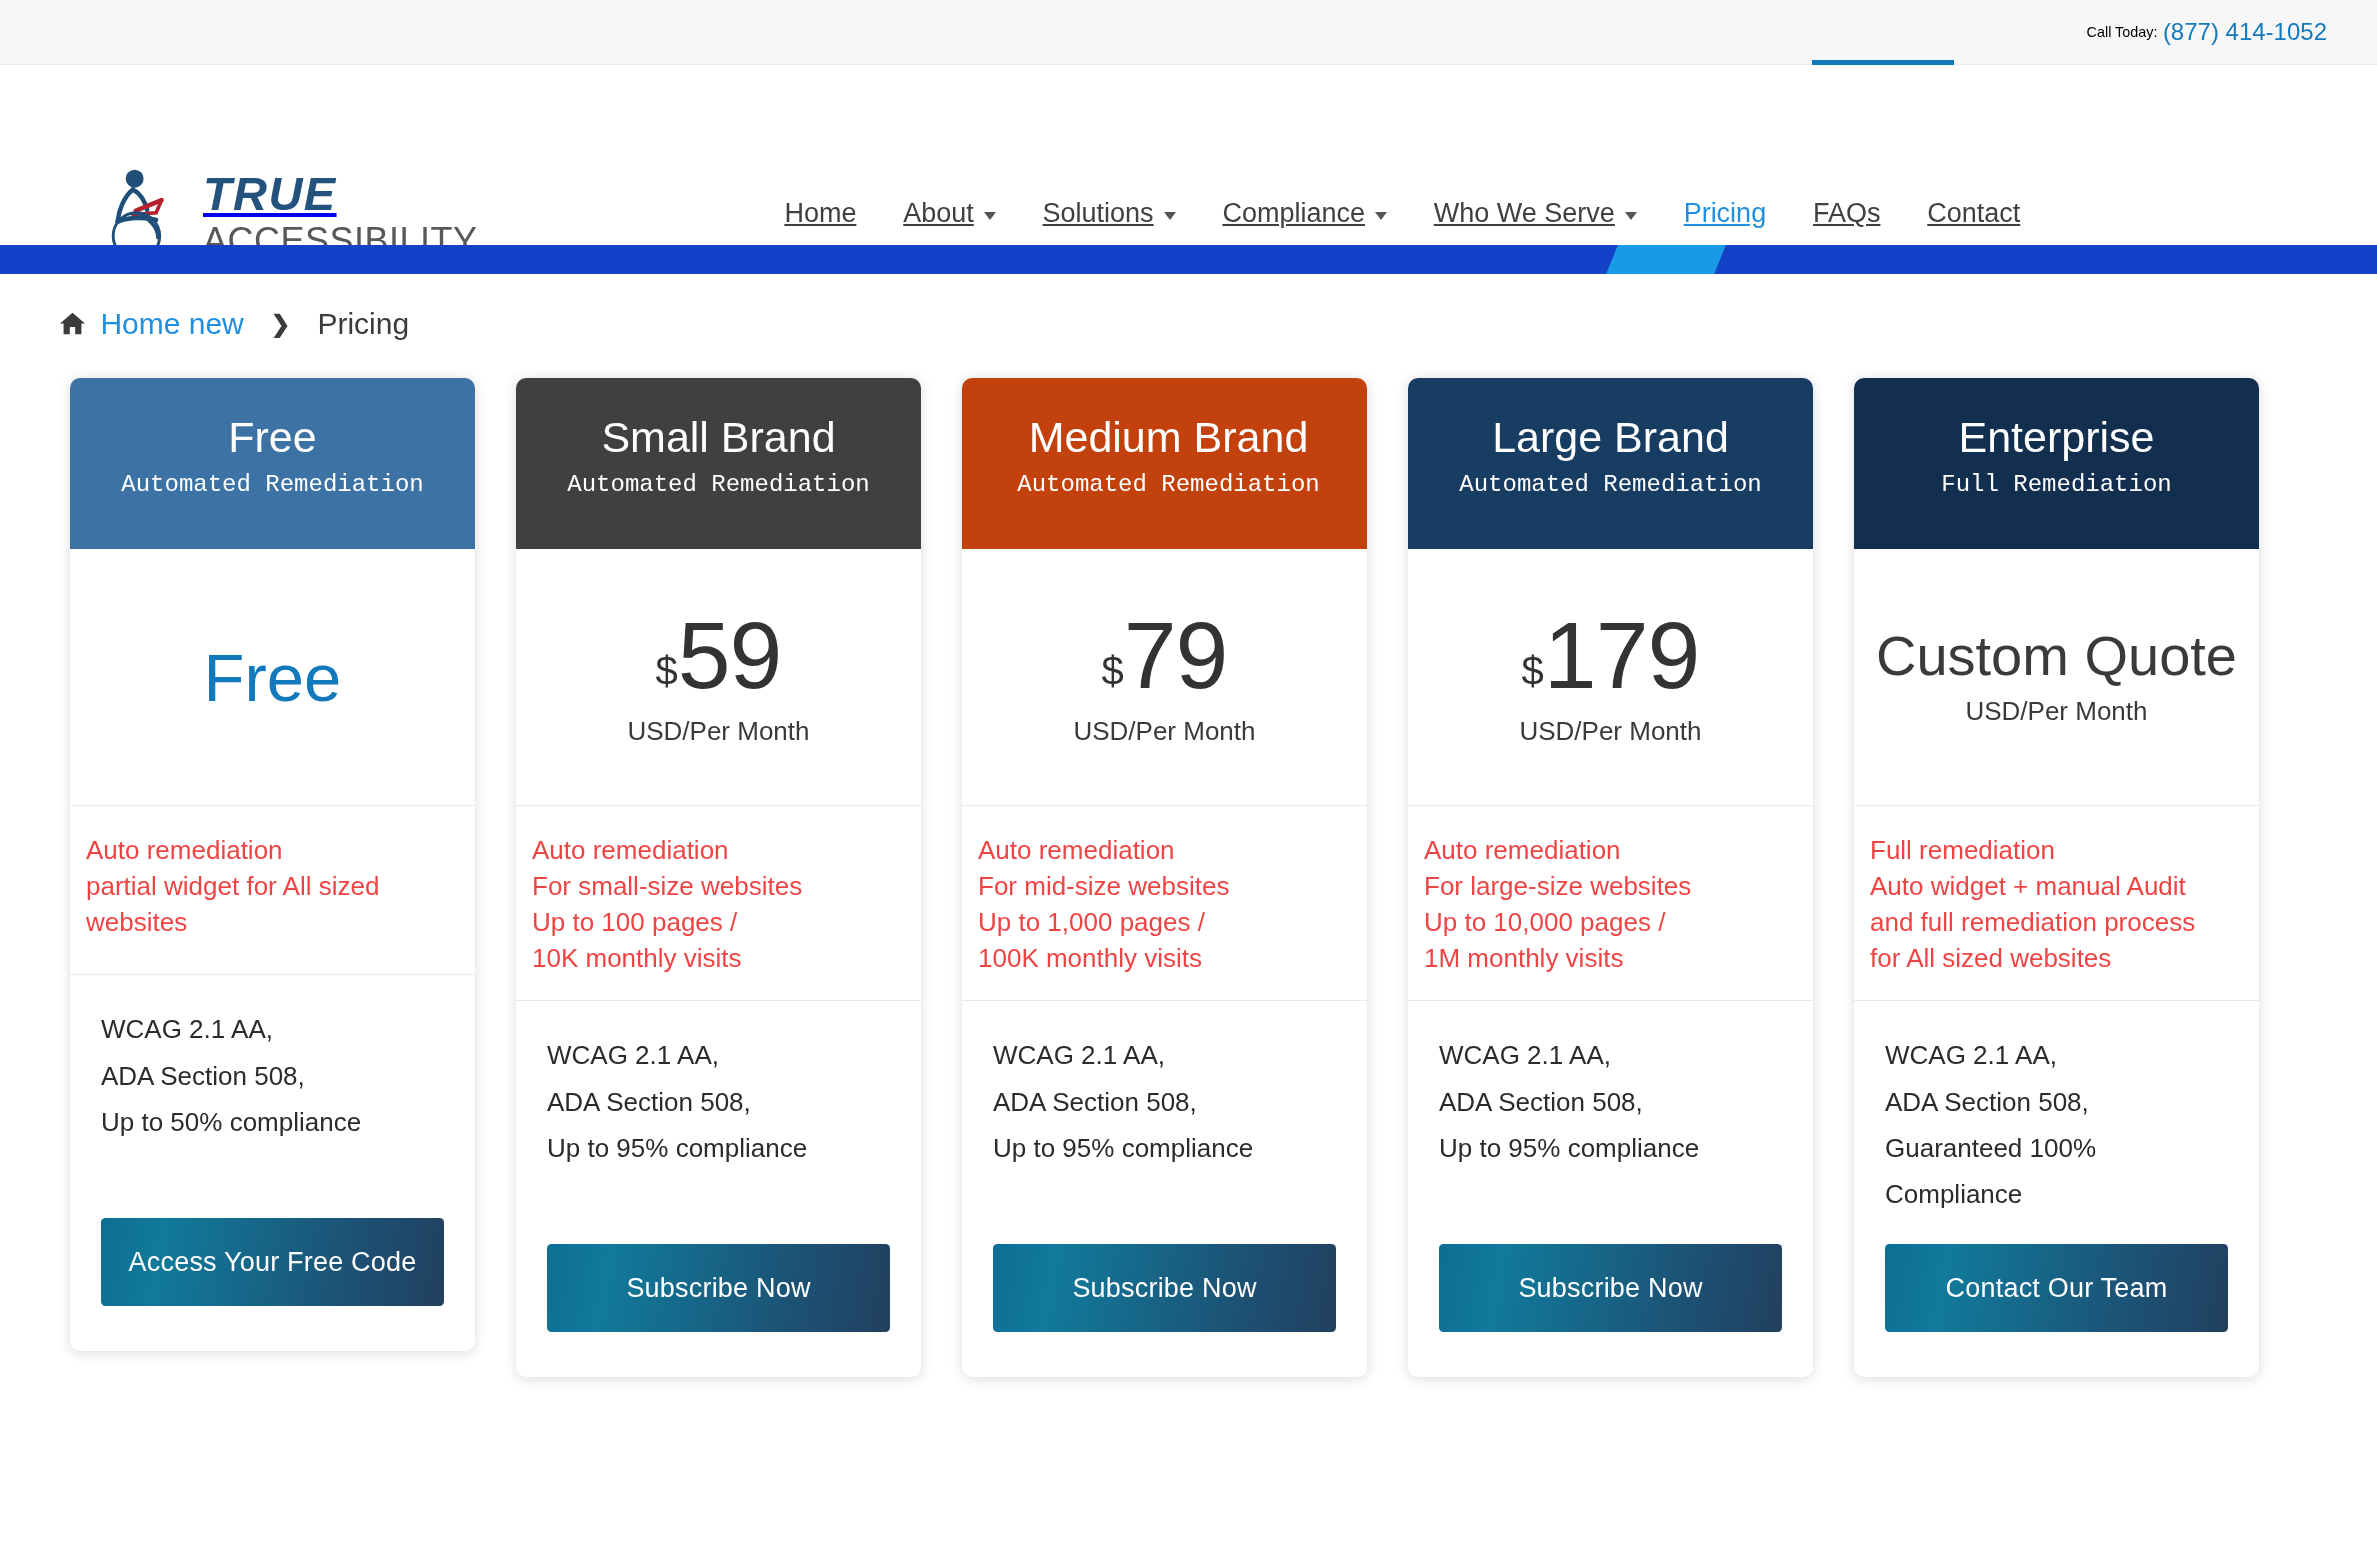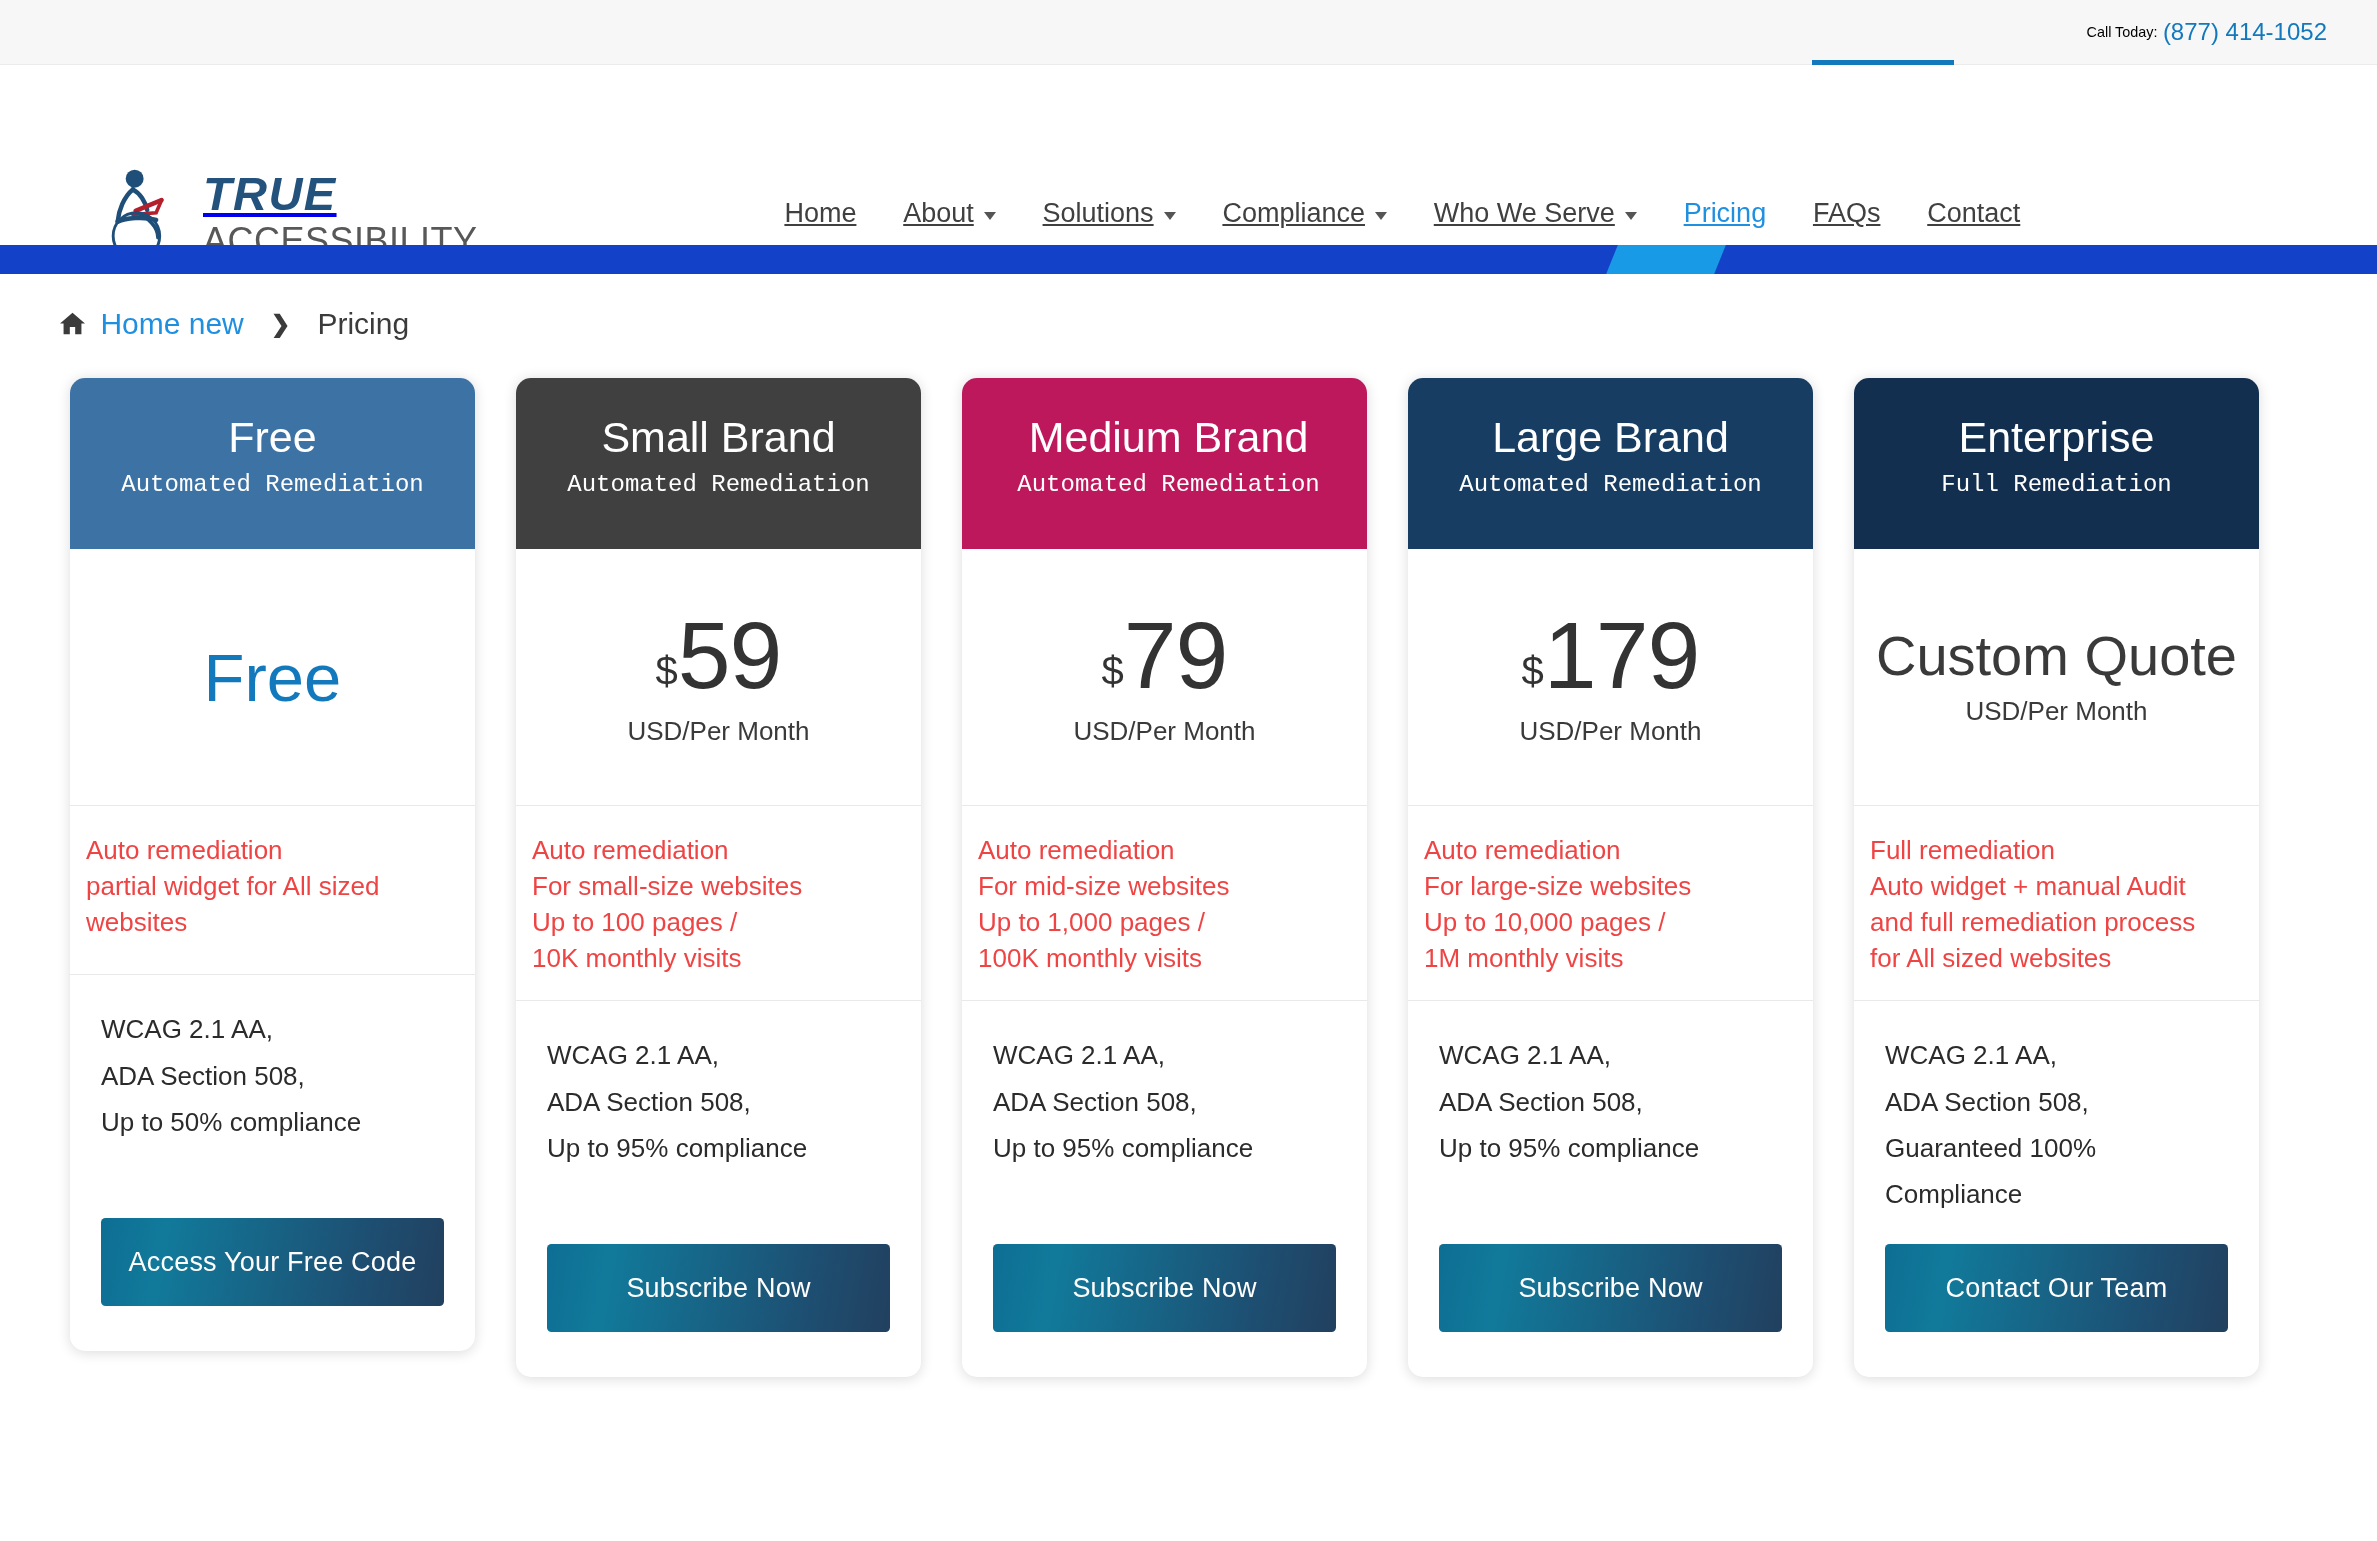--- a/index.html
+++ b/index.html
@@ -138,21 +138,21 @@
   
   .cards {
     display: flex;
     padding: 5.4px 70px 0 70px;
     gap: 41px;
     align-items: flex-start;
   }
   .card {
     width: 405px;
     background: #ffffff;
-    border-radius: 15px;
+    border-radius: 10px;
     box-shadow: 0 1.8px 12.6px rgba(0,0,0,.14);
     overflow: hidden;
     display: flex;
     flex-direction: column;
   }
   .card-head {
     height: 171px;
     color: #ffffff;
     display: flex;
     flex-direction: column;
@@ -340,21 +340,21 @@
       <div class="card-spec">
         <div>WCAG 2.1 AA,</div>
         <div>ADA Section 508,</div>
         <div>Up to 95% compliance</div>
       </div>
       <div class="card-cta">
         <button class="cta-btn">Subscribe Now</button>
       </div>
     </div>
     <div class="card">
-      <div class="card-head" style="background: #be185d; padding-left: 8px;">
+      <div class="card-head" style="background: #c2410c; padding-left: 8px;">
         <div class="card-title">Medium Brand</div>
         <div class="card-sub">Automated Remediation</div>
       </div>
       <div class="card-price">
         <div class="price-row">
           <span class="price-cur">$</span>
           <span class="price-num">79</span>
         </div>
         <div class="price-unit">USD/Per Month</div>
       </div>

